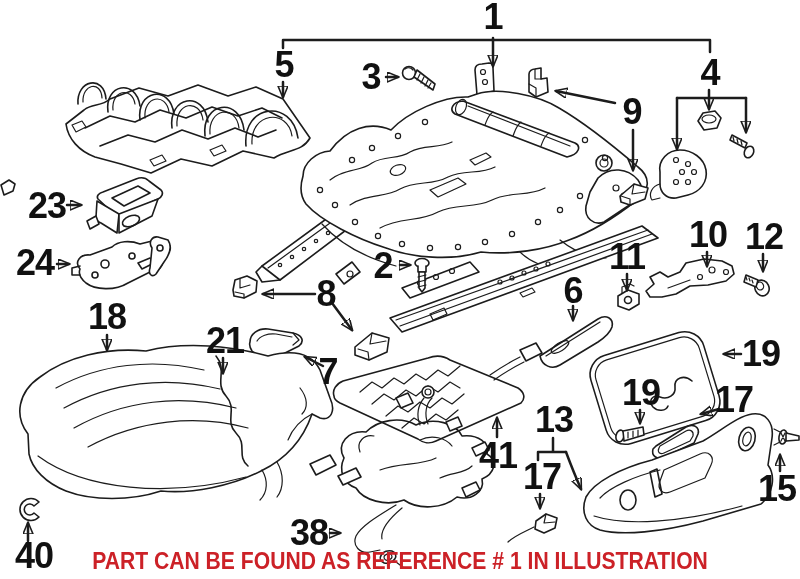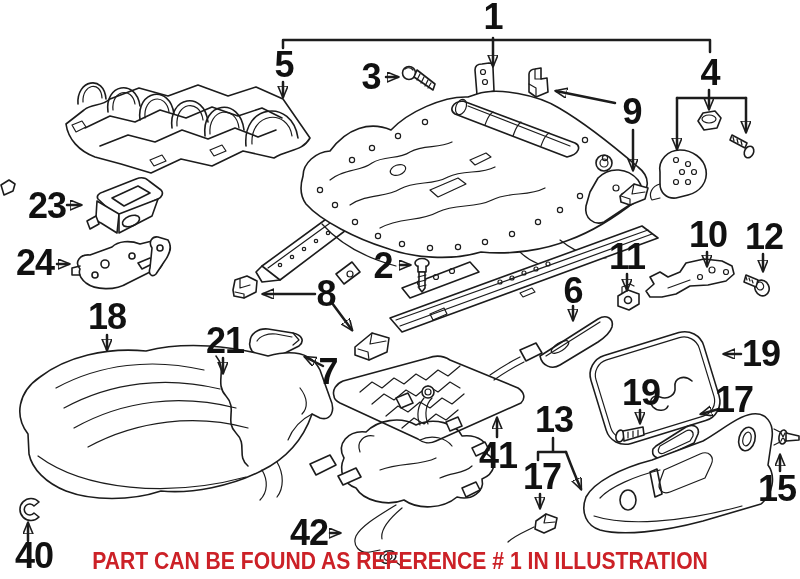--- a/index.html
+++ b/index.html
@@ -364,17 +364,17 @@
 <div class="callout" style="left:777px;top:489px">15</div>
 <div class="callout" style="left:734px;top:400px">17</div>
 <div class="callout" style="left:761px;top:354px">19</div>
 <div class="callout" style="left:641px;top:393px">19</div>
 <div class="callout" style="left:107px;top:317px">18</div>
 <div class="callout" style="left:34px;top:556px">40</div>
 <div class="callout" style="left:225px;top:341px">21</div>
 <div class="callout" style="left:498px;top:456px">41</div>
 <div class="callout" style="left:47px;top:206px">23</div>
 <div class="callout" style="left:35px;top:263px">24</div>
-<div class="callout" style="left:309px;top:533px">42</div>
+<div class="callout" style="left:309px;top:533px">38</div>
 
 <div class="caption">PART CAN BE FOUND AS REFERENCE # 1 IN ILLUSTRATION</div>
 
 </div>
 
 </body></html>

